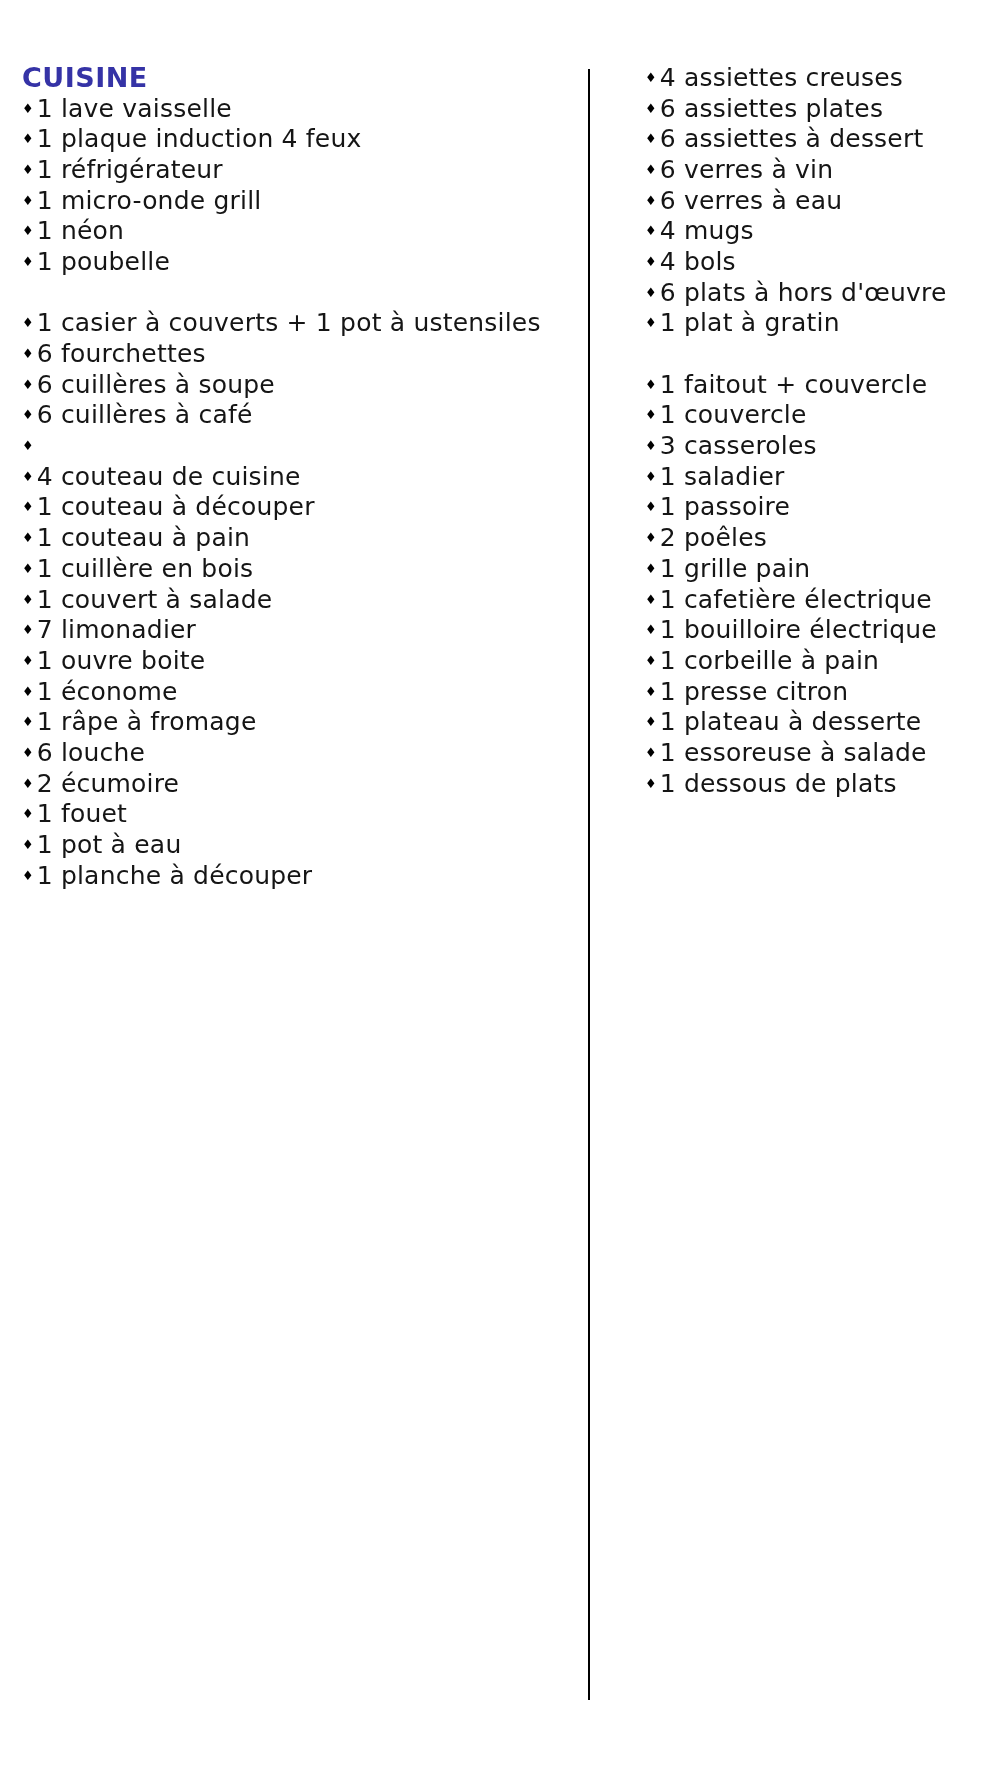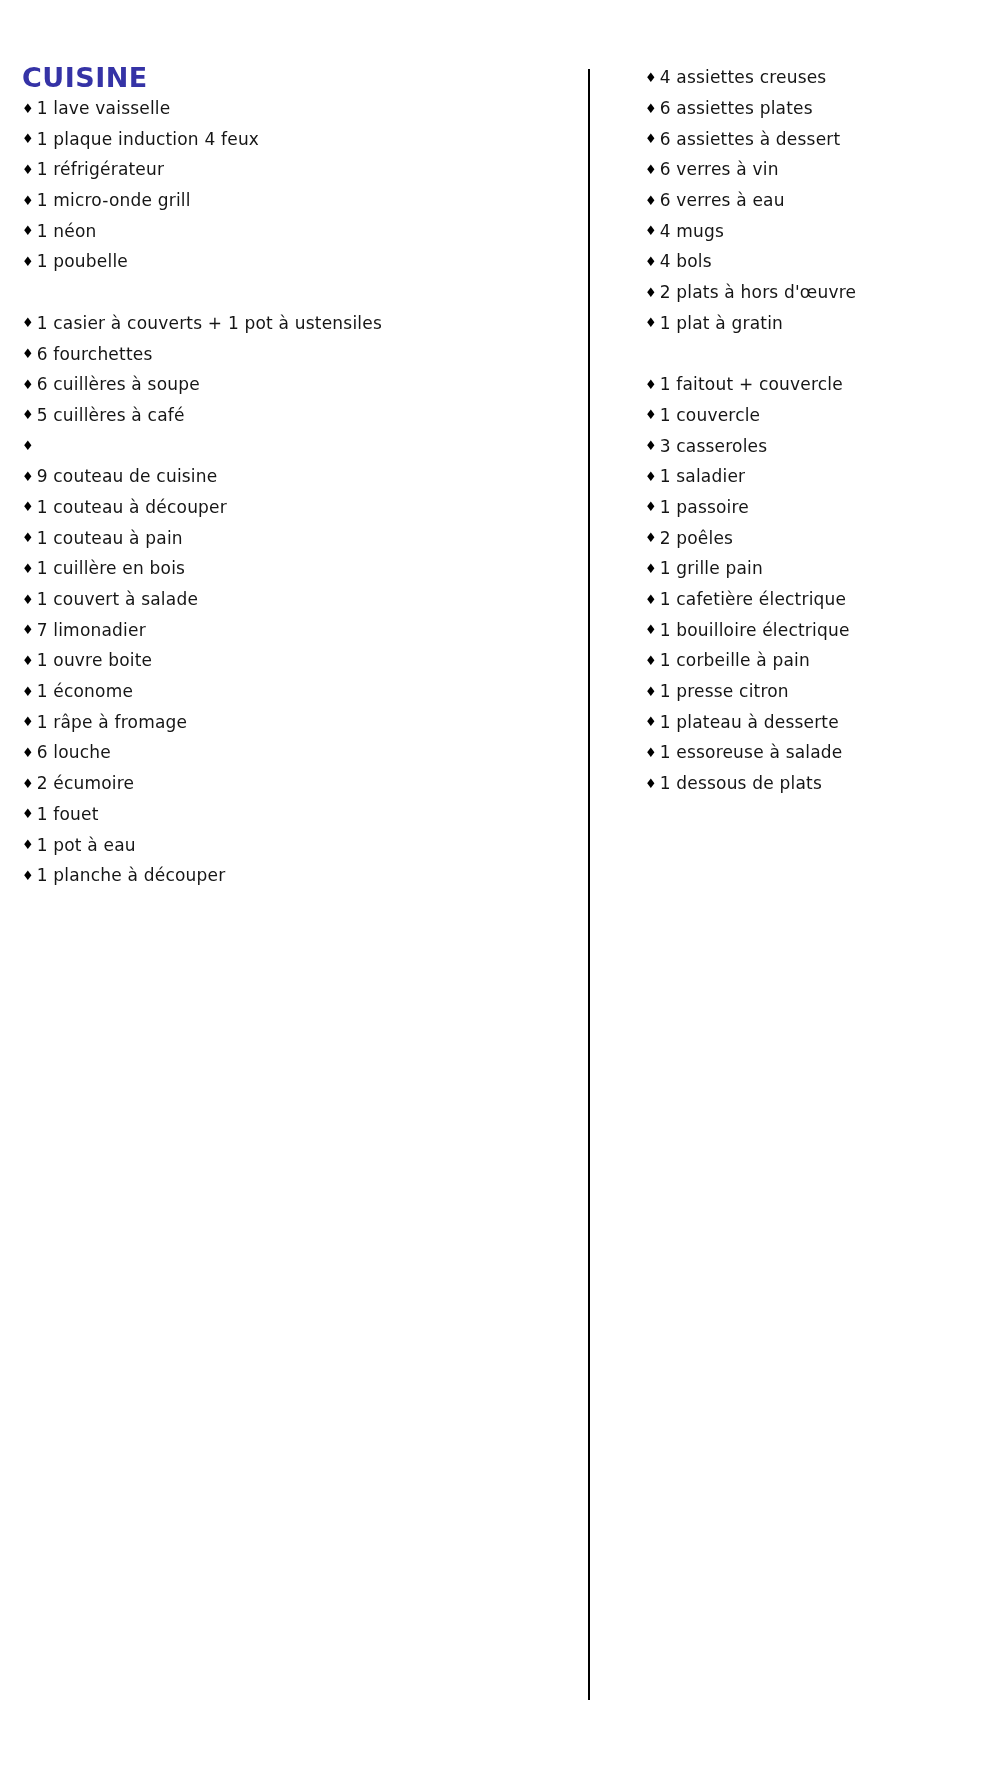--- a/index.html
+++ b/index.html
@@ -38,21 +38,21 @@
     align-items: center;
     white-space: nowrap;
   }
   .bullet {
     font-size: 13px;
     line-height: 1;
     margin-right: 3px;
     color: #000000;
     flex: 0 0 auto;
   }
-  .txt { font-size: 17px; letter-spacing: 0.2px; }
+  .txt { font-size: 25px; letter-spacing: 0.2px; }
 </style>
 </head>
 <body>
 
 <div class="page" style="background: rgb(255, 255, 255); color: rgb(21, 21, 21); border-radius: 9px;">
   <div class="divider" style="background: rgb(0, 0, 0);"></div>
 
   <div class="col col-left">
     <div class="title" style="color: rgb(53, 51, 166);">CUISINE</div>
     <ul class="list" id="left-list">
@@ -88,28 +88,28 @@
         <li class="row">
           <span class="bullet">♦</span>
           <span class="txt">6 fourchettes</span>
         </li>
         <li class="row">
           <span class="bullet">♦</span>
           <span class="txt">6 cuillères à soupe</span>
         </li>
         <li class="row">
           <span class="bullet">♦</span>
-          <span class="txt">5 cuillères à café</span>
-        </li>
-        <li class="row">
-          <span class="bullet">♦</span>
-        </li>
-        <li class="row">
-          <span class="bullet">♦</span>
-          <span class="txt">9 couteau de cuisine</span>
+          <span class="txt">6 cuillères à café</span>
+        </li>
+        <li class="row">
+          <span class="bullet">♦</span>
+        </li>
+        <li class="row">
+          <span class="bullet">♦</span>
+          <span class="txt">4 couteau de cuisine</span>
         </li>
         <li class="row">
           <span class="bullet">♦</span>
           <span class="txt">1 couteau à découper</span>
         </li>
         <li class="row">
           <span class="bullet">♦</span>
           <span class="txt">1 couteau à pain</span>
         </li>
         <li class="row">
@@ -184,21 +184,21 @@
         <li class="row">
           <span class="bullet">♦</span>
           <span class="txt">4 mugs</span>
         </li>
         <li class="row">
           <span class="bullet">♦</span>
           <span class="txt">4 bols</span>
         </li>
         <li class="row">
           <span class="bullet">♦</span>
-          <span class="txt">2 plats à hors d'œuvre</span>
+          <span class="txt">6 plats à hors d'œuvre</span>
         </li>
         <li class="row">
           <span class="bullet">♦</span>
           <span class="txt">1 plat à gratin</span>
         </li>
         <li class="row"></li>
         <li class="row">
           <span class="bullet">♦</span>
           <span class="txt">1 faitout + couvercle</span>
         </li>

